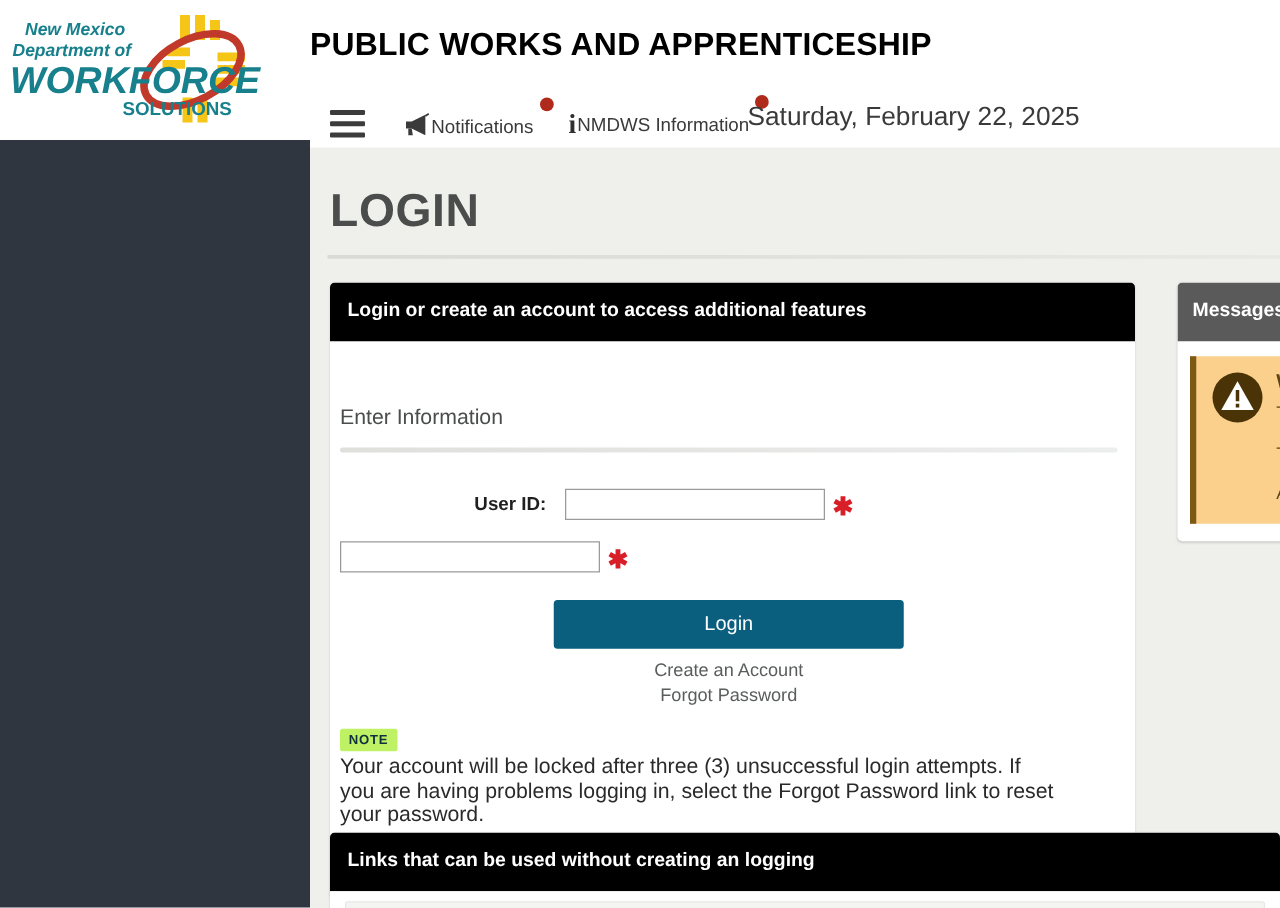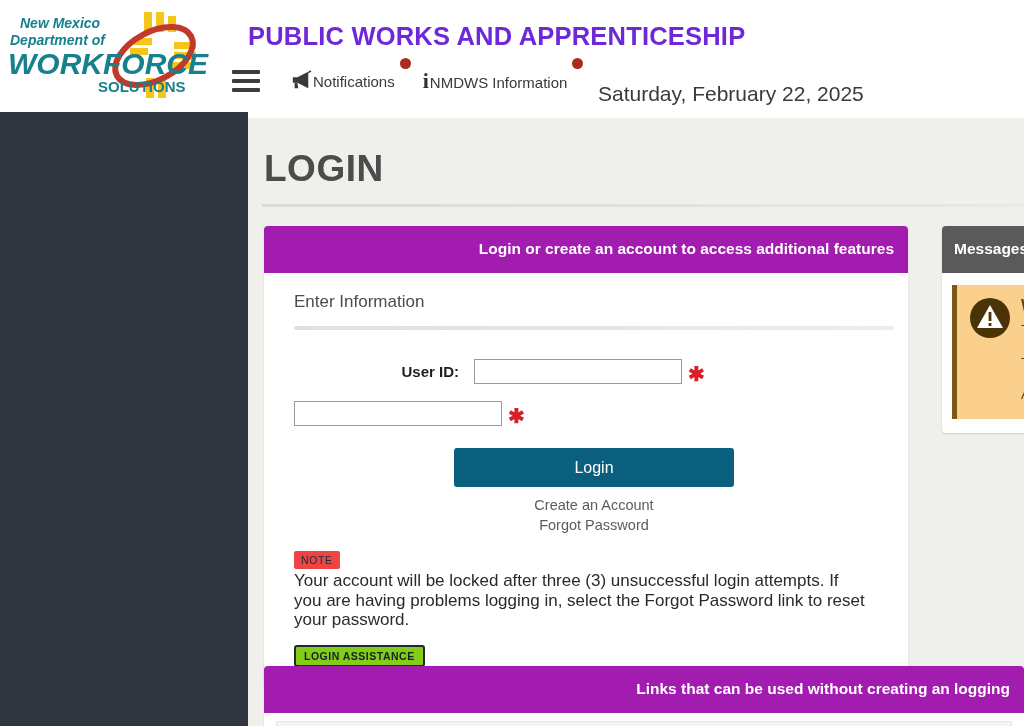--- a/index.html
+++ b/index.html
@@ -26,30 +26,30 @@
     width: 205px; height: 96px;
   }
   .logo svg { display: block; }
 
   .site-title {
     position: absolute;
     left: 248px; top: 22px;
     font-size: 25.5px;
     font-weight: bold;
     letter-spacing: 0.2px;
-    color: #6d28d9;
+    color: #000000;
     white-space: nowrap;
   }
 
   .navbar {
     position: absolute;
-    left: 232px; top: 70px;
+    left: 264px; top: 70px;
     height: 40px;
     display: flex;
-    align-items: flex-start;
+    align-items: flex-end;
   }
 
   .hamburger {
     width: 28px; height: 22px;
     display: flex;
     flex-direction: column;
     justify-content: space-between;
     margin-right: 30px;
     cursor: pointer;
   }
@@ -135,29 +135,28 @@
     position: absolute;
     left: 16px; top: 108px;
     width: 644px;
     background: #ffffff;
     border-radius: 4px;
     box-shadow: 0 1px 2px rgba(0,0,0,0.14);
     overflow: hidden;
   }
 
   .panel-head {
-    background: #a21caf;
+    background: #000000;
     color: #ffffff;
     font-size: 15.5px;
     font-weight: bold;
     padding: 14px 14px 15px 14px;
-    text-align: right;
-  }
-
-  .panel-body { padding: 0 14px 20px 30px; background: #fff; }
+  }
+
+  .panel-body { padding: 0 14px 20px 8px; background: #fff; margin-top: 32px; }
 
   .section-label {
     font-size: 17px;
     color: #4a4d4c;
     padding: 19px 0 14px 0;
   }
 
   .section-rule {
     height: 4px;
     background: linear-gradient(to right, #dfe0dc, #eceded);
@@ -216,24 +215,24 @@
     display: block;
     font-size: 14.5px;
     color: #5a5d5c;
     text-decoration: none;
     line-height: 19.5px;
     cursor: pointer;
   }
 
   .note-badge {
     display: inline-block;
-    background: #ef4444;
+    background: #bef264;
     color: #11303d;
     font-size: 10.5px;
-    font-weight: normal;
+    font-weight: bold;
     letter-spacing: 0.6px;
     padding: 3px 7px 3px 7px;
     border-radius: 2px;
     margin-top: 16px;
   }
   .note-text {
     font-size: 17px;
     color: #2a2a2a;
     line-height: 19.5px;
     margin-top: 2px;

